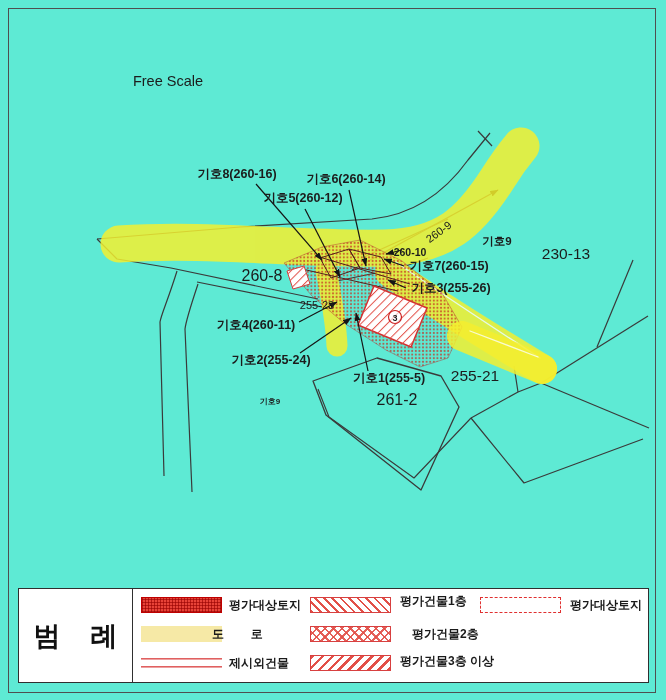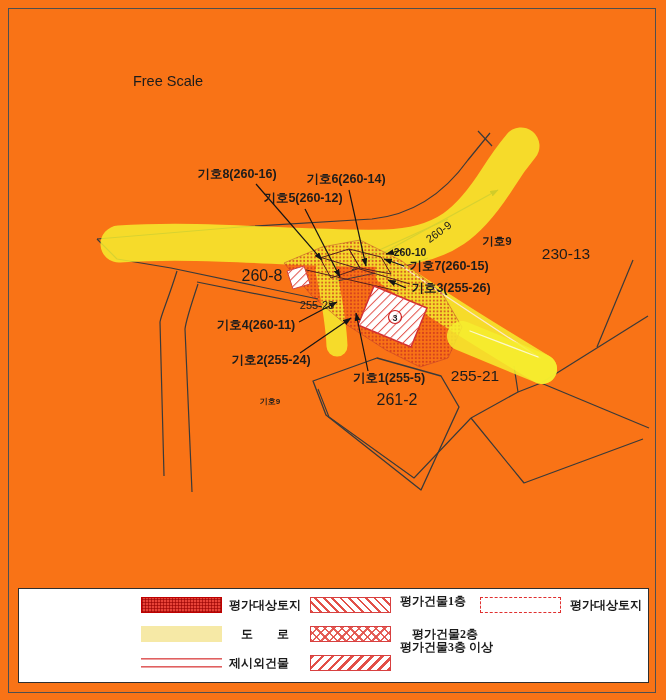--- a/index.html
+++ b/index.html
@@ -1,32 +1,32 @@
 <!DOCTYPE html>
 <html><head>
 <meta charset="utf-8">
 <style>
   html,body{margin:0;padding:0;background:#ffffff;}
-  .page{position:relative;width:666px;height:700px;background:#f97316;overflow:hidden;
+  .page{position:relative;width:666px;height:700px;background:#5eead4;overflow:hidden;
         font-family:"Liberation Sans",sans-serif;}
   .outer-border{position:absolute;left:8px;top:8px;width:646px;height:683px;
         border:1.6px solid #4f4f4f;}
   svg.map{position:absolute;left:0;top:0;}
   svg.map text{font-family:"Liberation Sans",sans-serif;fill:#1c1c1c;
         paint-order:stroke;stroke:#ffffff;stroke-width:0;}
 
   
   .legend{position:absolute;left:18px;top:588px;width:629px;height:93px;
         border:1.5px solid #2f2f2f;background:#fff;}
   .legend-heading{position:absolute;left:0;top:0;width:113px;height:100%;
         border-right:1.5px solid #2f2f2f;display:flex;align-items:center;justify-content:center;
         font-size:27px;font-weight:600;color:#111;white-space:pre;}
   .swatch{position:absolute;width:81px;height:16px;box-sizing:border-box;}
   .llabel{position:absolute;font-size:12px;font-weight:600;color:#1a1a1a;
-        white-space:pre;line-height:16px;font-family:Liberation Serif, serif;}
+        white-space:pre;line-height:16px;}
   .sw-target{background:#e84338;
         background-image:repeating-linear-gradient(0deg,rgba(150,0,0,.6) 0 1px,transparent 1px 3px),
                          repeating-linear-gradient(90deg,rgba(150,0,0,.6) 0 1px,transparent 1px 3px);
         border:1px solid #c00000;}
   .sw-road{background:#f6e9a6;}
   .sw-plan{background:linear-gradient(#e06060,#e06060) 0 3px/100% 1.6px no-repeat,
                       linear-gradient(#e06060,#e06060) 0 11px/100% 1.6px no-repeat;}
   .sw-b1{border:1.2px solid #d84040;
         background:repeating-linear-gradient(45deg,#e25048 0 1.8px,#ffffff 1.8px 6px);}
   .sw-b2{border:1.2px solid #d84040;
@@ -135,31 +135,32 @@
         <text x="271" y="364" font-size="12.5" font-weight="600">기호2(255-24)</text>
         <text x="389" y="382" font-size="12.5" font-weight="600">기호1(255-5)</text>
         <text x="475" y="381" font-size="15.5" font-weight="500">255-21</text>
         <text x="270" y="404" font-size="8" font-weight="700">기호9</text>
         <text x="397" y="405" font-size="16" font-weight="500">261-2</text>
         <text x="395" y="321" font-size="9" font-weight="700" fill="#cc2222">3</text>
       </g>
   </svg>
 
   <div class="legend">
+    <div class="legend-heading">범    례</div>
 
     <div class="swatch sw-target" style="left:122px;top:8px"></div>
     <div class="llabel" style="left:210px;top:8px">평가대상토지</div>
     <div class="swatch sw-road" style="left:122px;top:37px"></div>
-    <div class="llabel" style="left:222px;top:37px">도        로</div>
+    <div class="llabel" style="left:193px;top:37px">도        로</div>
     <div class="swatch sw-plan" style="left:122px;top:66px"></div>
     <div class="llabel" style="left:210px;top:66px">제시외건물</div>
 
     <div class="swatch sw-b1" style="left:291px;top:8px"></div>
     <div class="llabel" style="left:381px;top:4px">평가건물1층</div>
     <div class="swatch sw-b2" style="left:291px;top:37px"></div>
     <div class="llabel" style="left:393px;top:37px">평가건물2층</div>
     <div class="swatch sw-b3" style="left:291px;top:66px"></div>
-    <div class="llabel" style="left:381px;top:50px">평가건물3층 이상</div>
+    <div class="llabel" style="left:381px;top:64px">평가건물3층 이상</div>
 
     <div class="swatch sw-extra" style="left:461px;top:8px"></div>
     <div class="llabel" style="left:551px;top:8px">평가대상토지</div>
   </div>
 </div>
 
 </body></html>

